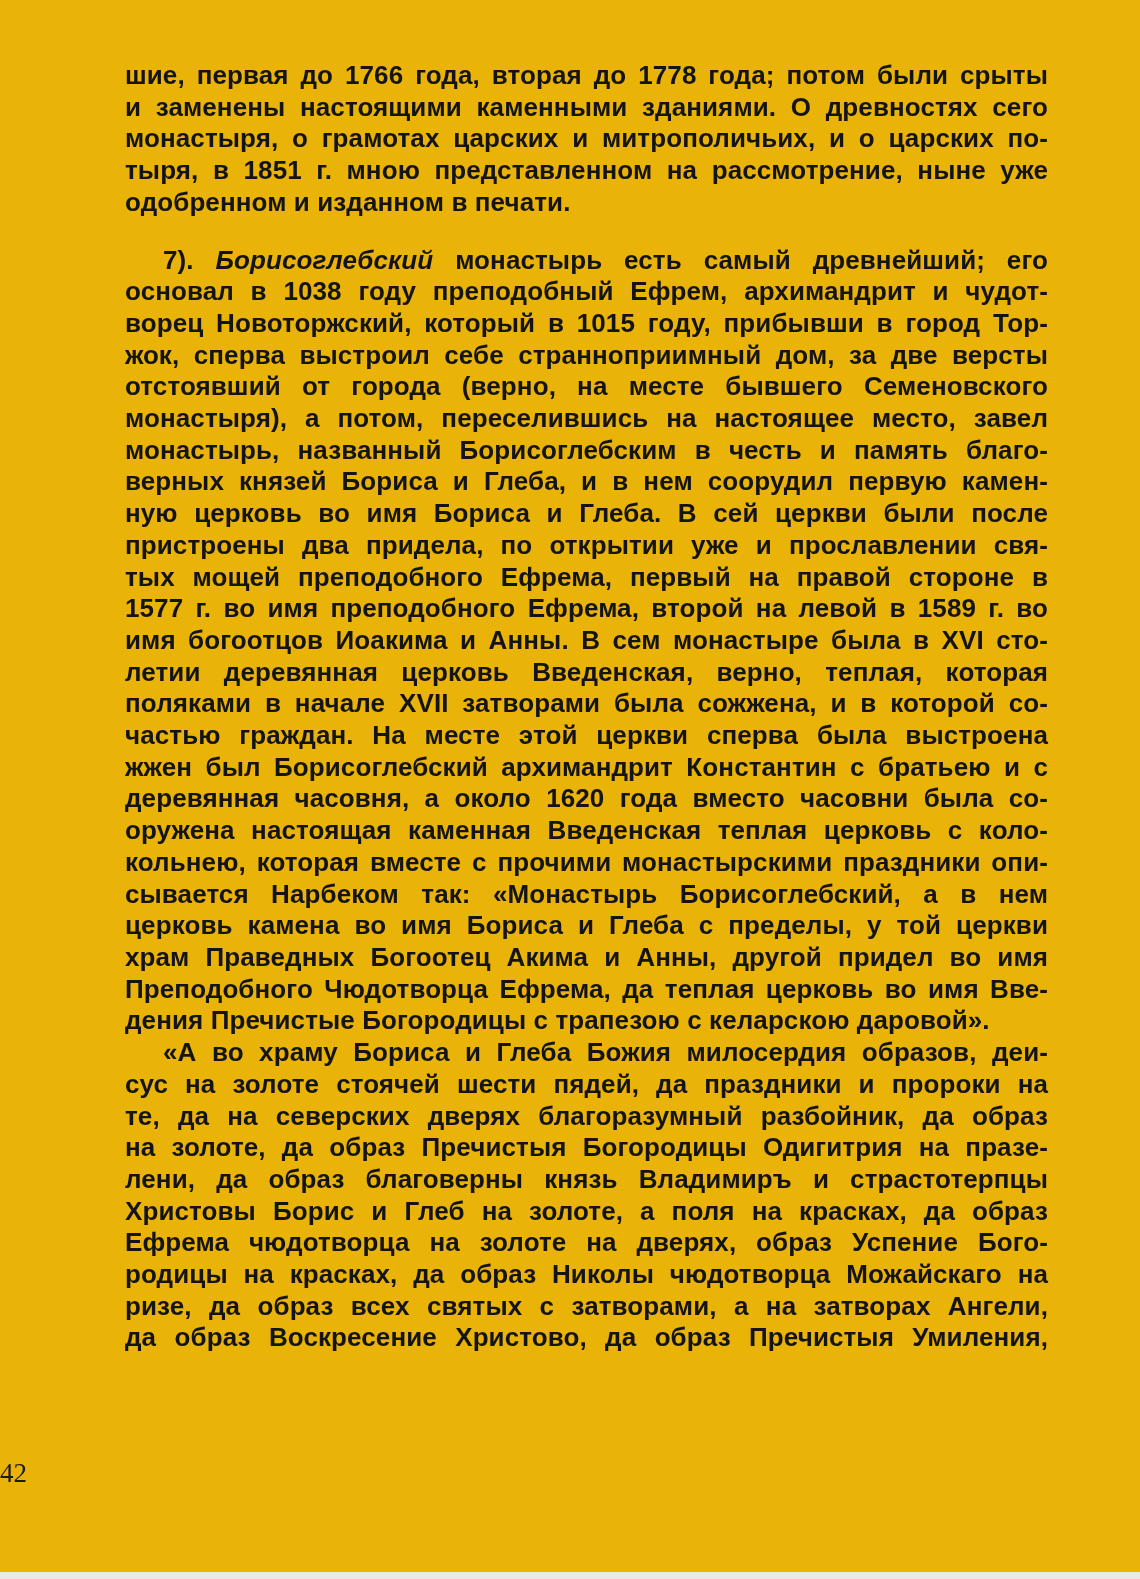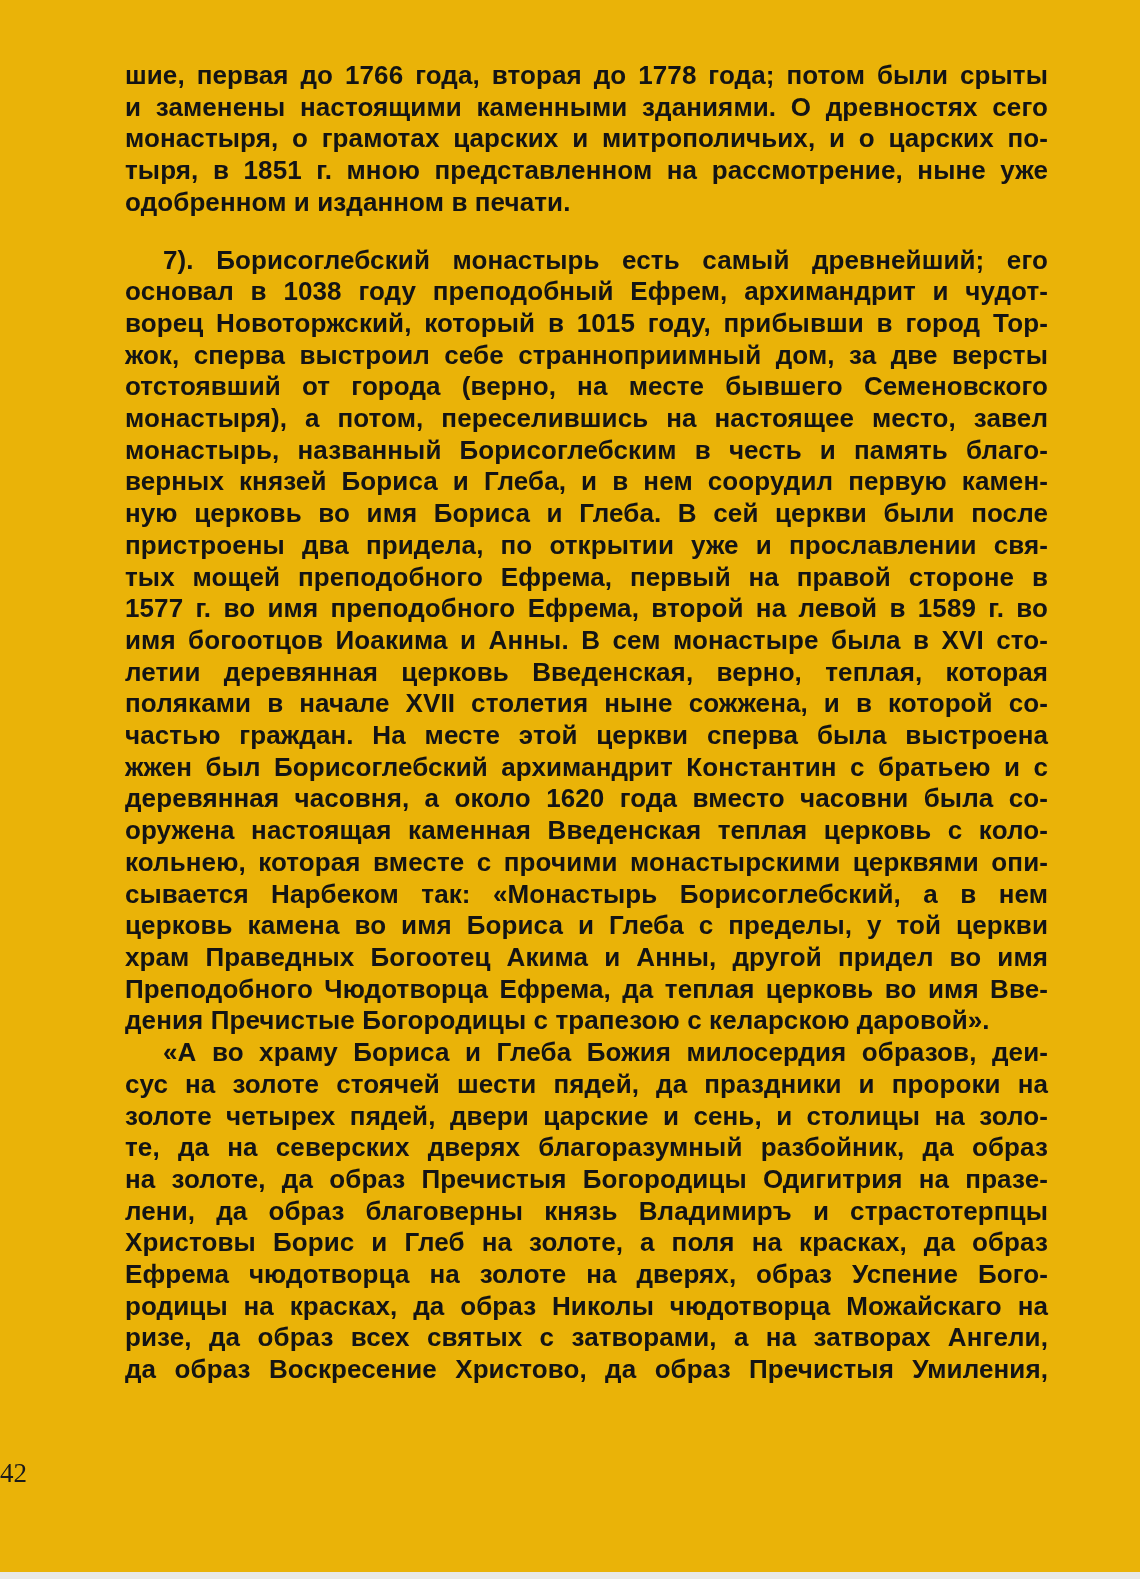--- a/index.html
+++ b/index.html
@@ -32,21 +32,21 @@
     text-align: justify;
     text-align-last: justify;
     white-space: normal;
   }
   .line.para-end {
     text-align-last: left;
   }
   .line.indent {
     text-indent: 38px;
   }
-  .bold-term { font-weight: 800; }
+  .bold-term { font-weight: 800; font-style: italic; }
   .page-number {
     position: absolute;
     top: 1458px;
     left: 0;
     width: 1140px;
     text-align: left;
     font-family: "Liberation Serif", serif;
     font-size: 27px;
     color: #1a1a1a;
   }
@@ -81,37 +81,36 @@
       <div class="line">отстоявший от города (верно, на месте бывшего Семеновского</div>
       <div class="line">монастыря), а потом, переселившись на настоящее место, завел</div>
       <div class="line">монастырь, названный Борисоглебским в честь и память благо-</div>
       <div class="line">верных князей Бориса и Глеба, и в нем соорудил первую камен-</div>
       <div class="line">ную церковь во имя Бориса и Глеба. В сей церкви были после</div>
       <div class="line">пристроены два придела, по открытии уже и прославлении свя-</div>
       <div class="line">тых мощей преподобного Ефрема, первый на правой стороне в</div>
       <div class="line">1577 г. во имя преподобного Ефрема, второй на левой в 1589 г. во</div>
       <div class="line">имя богоотцов Иоакима и Анны. В сем монастыре была в XVI сто-</div>
       <div class="line">летии деревянная церковь Введенская, верно, теплая, которая</div>
-      <div class="line">поляками в начале XVII столетия ныне сожжена, и в которой со-</div>
+      <div class="line">поляками в начале XVII затворами была сожжена, и в которой со-</div>
       <div class="line">частью граждан. На месте этой церкви сперва была выстроена</div>
       <div class="line">жжен был Борисоглебский архимандрит Константин с братьею и с</div>
       <div class="line">деревянная часовня, а около 1620 года вместо часовни была со-</div>
       <div class="line">оружена настоящая каменная Введенская теплая церковь с коло-</div>
-      <div class="line">кольнею, которая вместе с прочими монастырскими церквями опи-</div>
+      <div class="line">кольнею, которая вместе с прочими монастырскими праздники опи-</div>
       <div class="line">сывается Нарбеком так: «Монастырь Борисоглебский, а в нем</div>
       <div class="line">церковь камена во имя Бориса и Глеба с пределы, у той церкви</div>
       <div class="line">храм Праведных Богоотец Акима и Анны, другой придел во имя</div>
       <div class="line">Преподобного Чюдотворца Ефрема, да теплая церковь во имя Вве-</div>
       <div class="line para-end">дения Пречистые Богородицы с трапезою с келарскою даровой».</div>
     </div>
 
     <div class="para">
       <div class="line indent">«А во храму Бориса и Глеба Божия милосердия образов, деи-</div>
       <div class="line">сус на золоте стоячей шести пядей, да праздники и пророки на</div>
-      <div class="line">золоте четырех пядей, двери царские и сень, и столицы на золо-</div>
       <div class="line">те, да на северских дверях благоразумный разбойник, да образ</div>
       <div class="line">на золоте, да образ Пречистыя Богородицы Одигитрия на празе-</div>
       <div class="line">лени, да образ благоверны князь Владимиръ и страстотерпцы</div>
       <div class="line">Христовы Борис и Глеб на золоте, а поля на красках, да образ</div>
       <div class="line">Ефрема чюдотворца на золоте на дверях, образ Успение Бого-</div>
       <div class="line">родицы на красках, да образ Николы чюдотворца Можайскаго на</div>
       <div class="line">ризе, да образ всех святых с затворами, а на затворах Ангели,</div>
       <div class="line">да образ Воскресение Христово, да образ Пречистыя Умиления,</div>
     </div>
 

